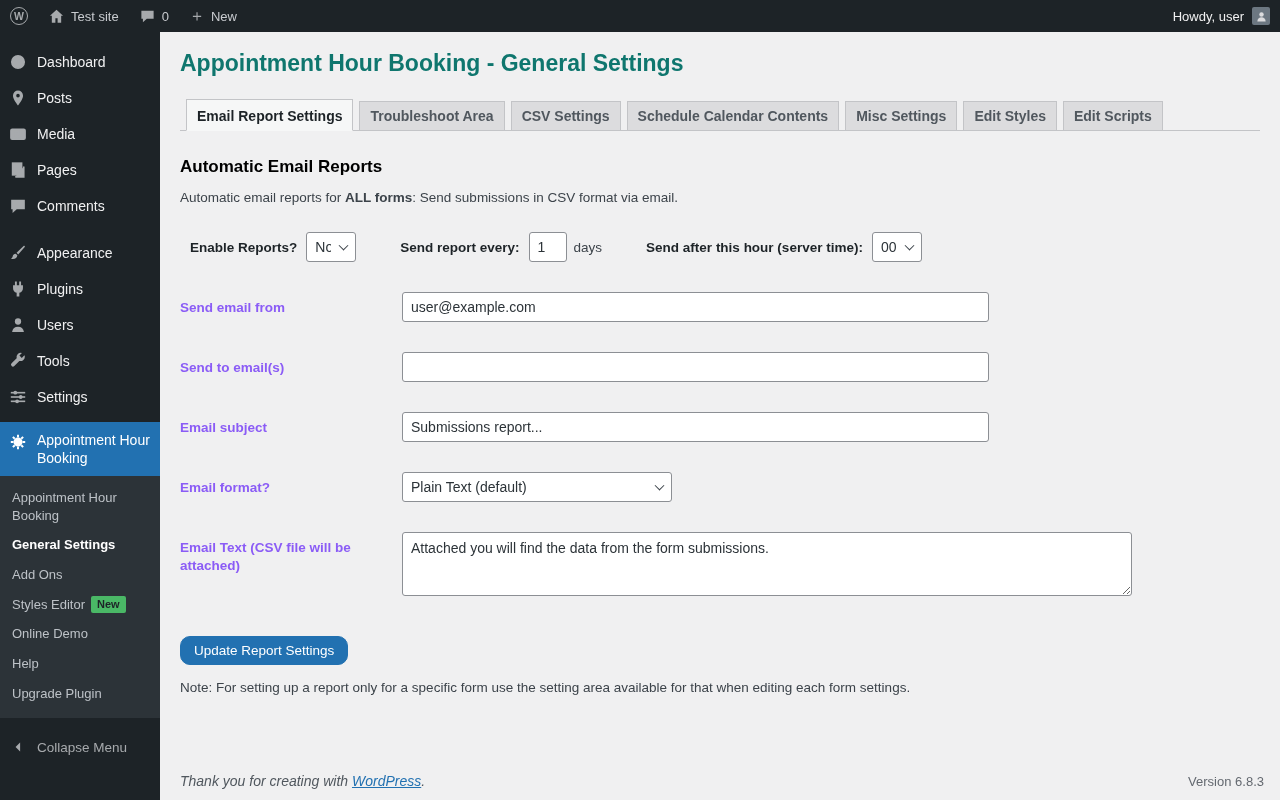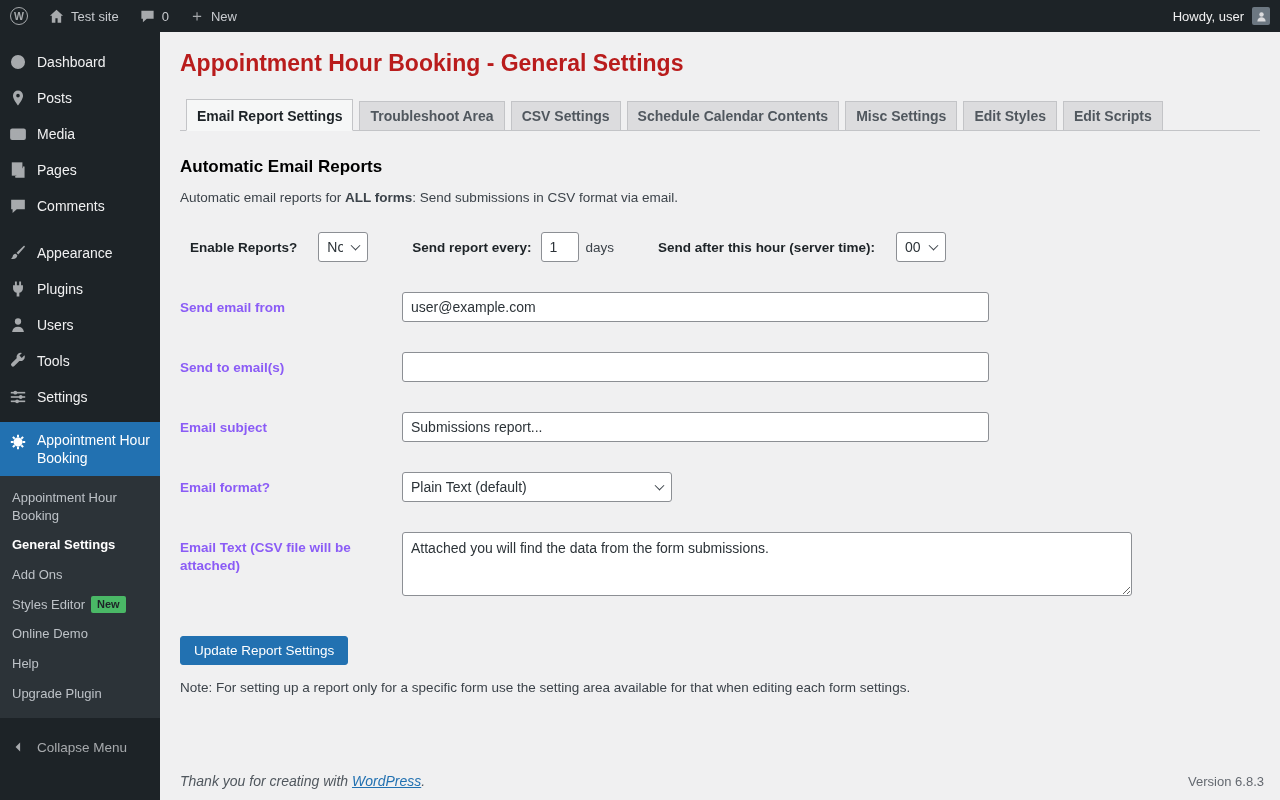--- a/index.html
+++ b/index.html
@@ -61,21 +61,21 @@
     margin-top:11px; display:flex; align-items:center; gap:9px; padding:8px;
     color:#a7aaad; font-size:13.5px; cursor:pointer;
   }
   .collapse-item .micon svg { width:14px; height:14px; }
 
   
   .content {
     position:absolute; top:32px; left:160px; right:0; bottom:0;
     background:#f0f0f1; padding:0 20px; overflow:hidden;
   }
-  h1.page-title { margin:0; padding:18px 0 0; font-size:23px; font-weight:600; color:#b91c1c; }
+  h1.page-title { margin:0; padding:18px 0 0; font-size:23px; font-weight:600; color:#0f766e; }
 
   .tabs { display:flex; align-items:flex-end; border-bottom:1px solid #c3c4c7; margin-top:22px; }
   .tab {
     margin:0 0 -1px 6px; padding:6px 10px; white-space:nowrap;
     font-size:14px; font-weight:600; color:#50575e;
     background:#dcdcde; border:1px solid #c3c4c7; cursor:pointer;
   }
   .tab.active { background:#f6f7f7; border-bottom-color:#f6f7f7; color:#1d2327; padding-top:8px; }
 
   h2.section-title { margin:26px 0 0; font-size:17px; font-weight:bold; color:#000000; }
@@ -96,29 +96,29 @@
   .text-input { height:30px; padding:0 8px; }
   .input-wide { width:587px; }
   .input-tiny { width:38px; }
   select { height:30px; padding:0 24px 0 8px; appearance:none; -webkit-appearance:none; cursor:pointer; }
   .select-wrap { position:relative; display:inline-flex; }
   .chevron {
     position:absolute; right:9px; top:50%; width:7px; height:7px; pointer-events:none;
     border-right:1.8px solid #3c434a; border-bottom:1.8px solid #3c434a;
     transform:translateY(-70%) rotate(45deg);
   }
-  .select-sm { width:50px;margin-left:12px; }
+  .select-sm { width:50px; }
   .select-format { width:270px; }
   textarea.email-text { width:730px; height:64px; padding:6px 8px; resize:both; line-height:1.35; }
 
   .btn-primary {
     margin-top:10px; padding:6px 13px; font-size:13.5px;
     font-family:"Liberation Sans", sans-serif;
     background:var(--accent, #2271b1); color:#fff;
-    border:1px solid var(--accent, #2271b1); border-radius:3px; cursor:pointer;
+    border:1px solid var(--accent, #2271b1); border-radius:10px; cursor:pointer;
   }
   .note { margin:15px 0 0; }
 
   .footer-thanks {
     position:absolute; left:20px; bottom:11px;
     font-style:italic; color:#50575e; font-size:14px;
   }
   .footer-thanks a { color:var(--accent, #2271b1); text-decoration:underline; font-style:italic; cursor:pointer; }
   .footer-version { position:absolute; right:16px; bottom:11px; color:#646970; font-size:13px; }
 </style>

